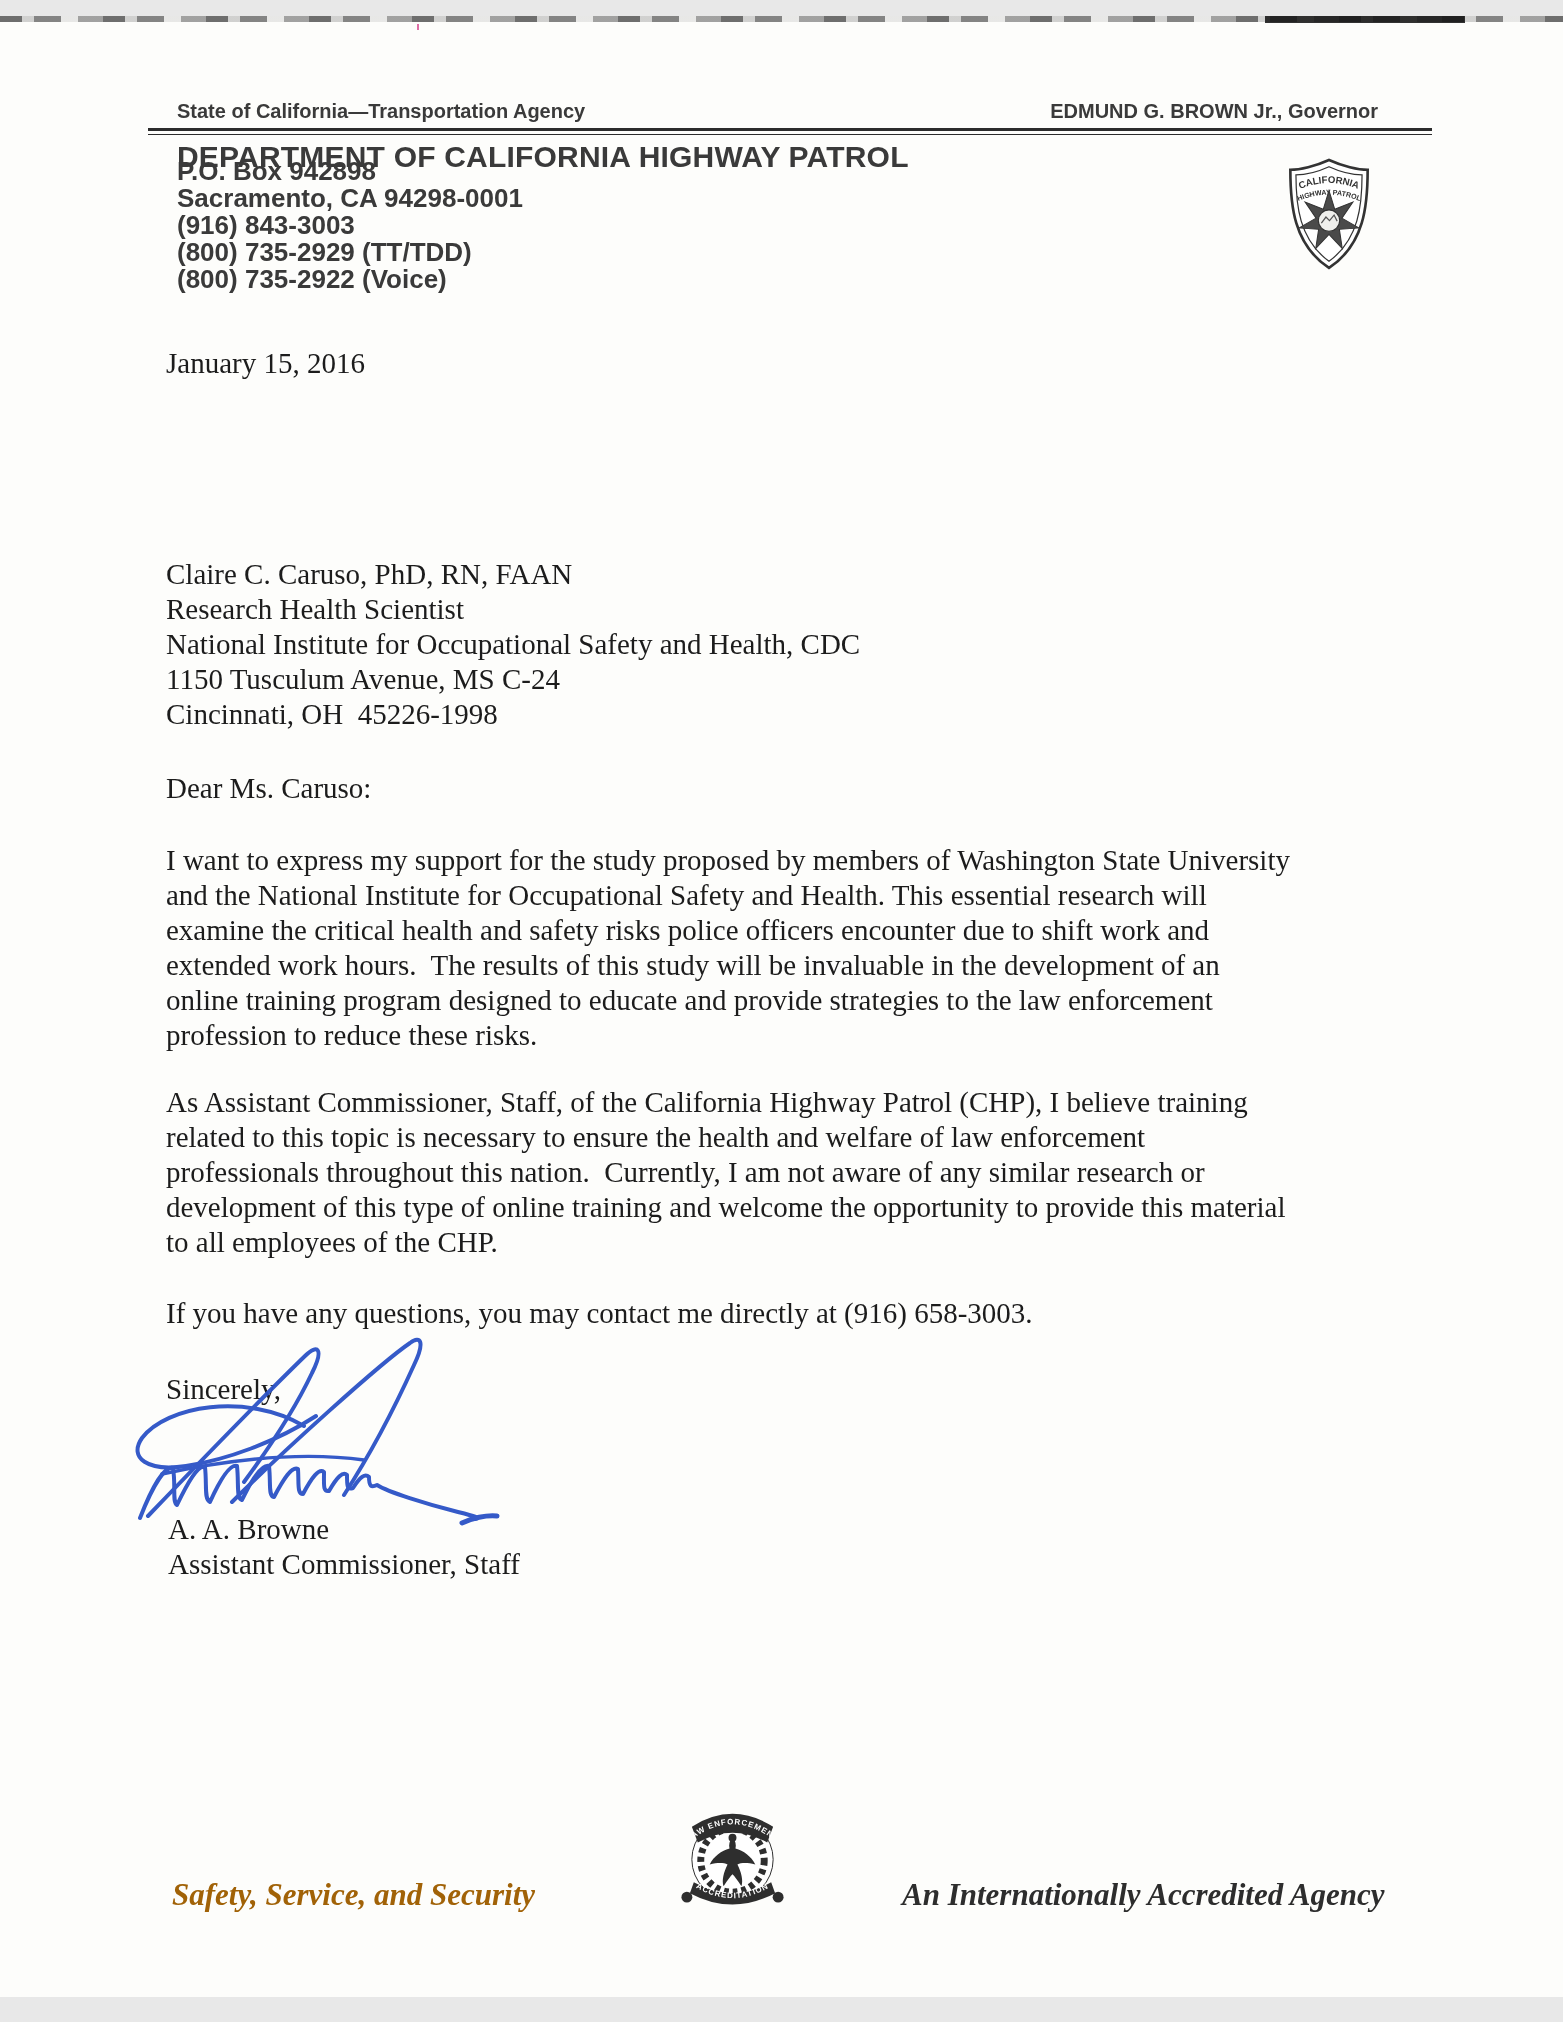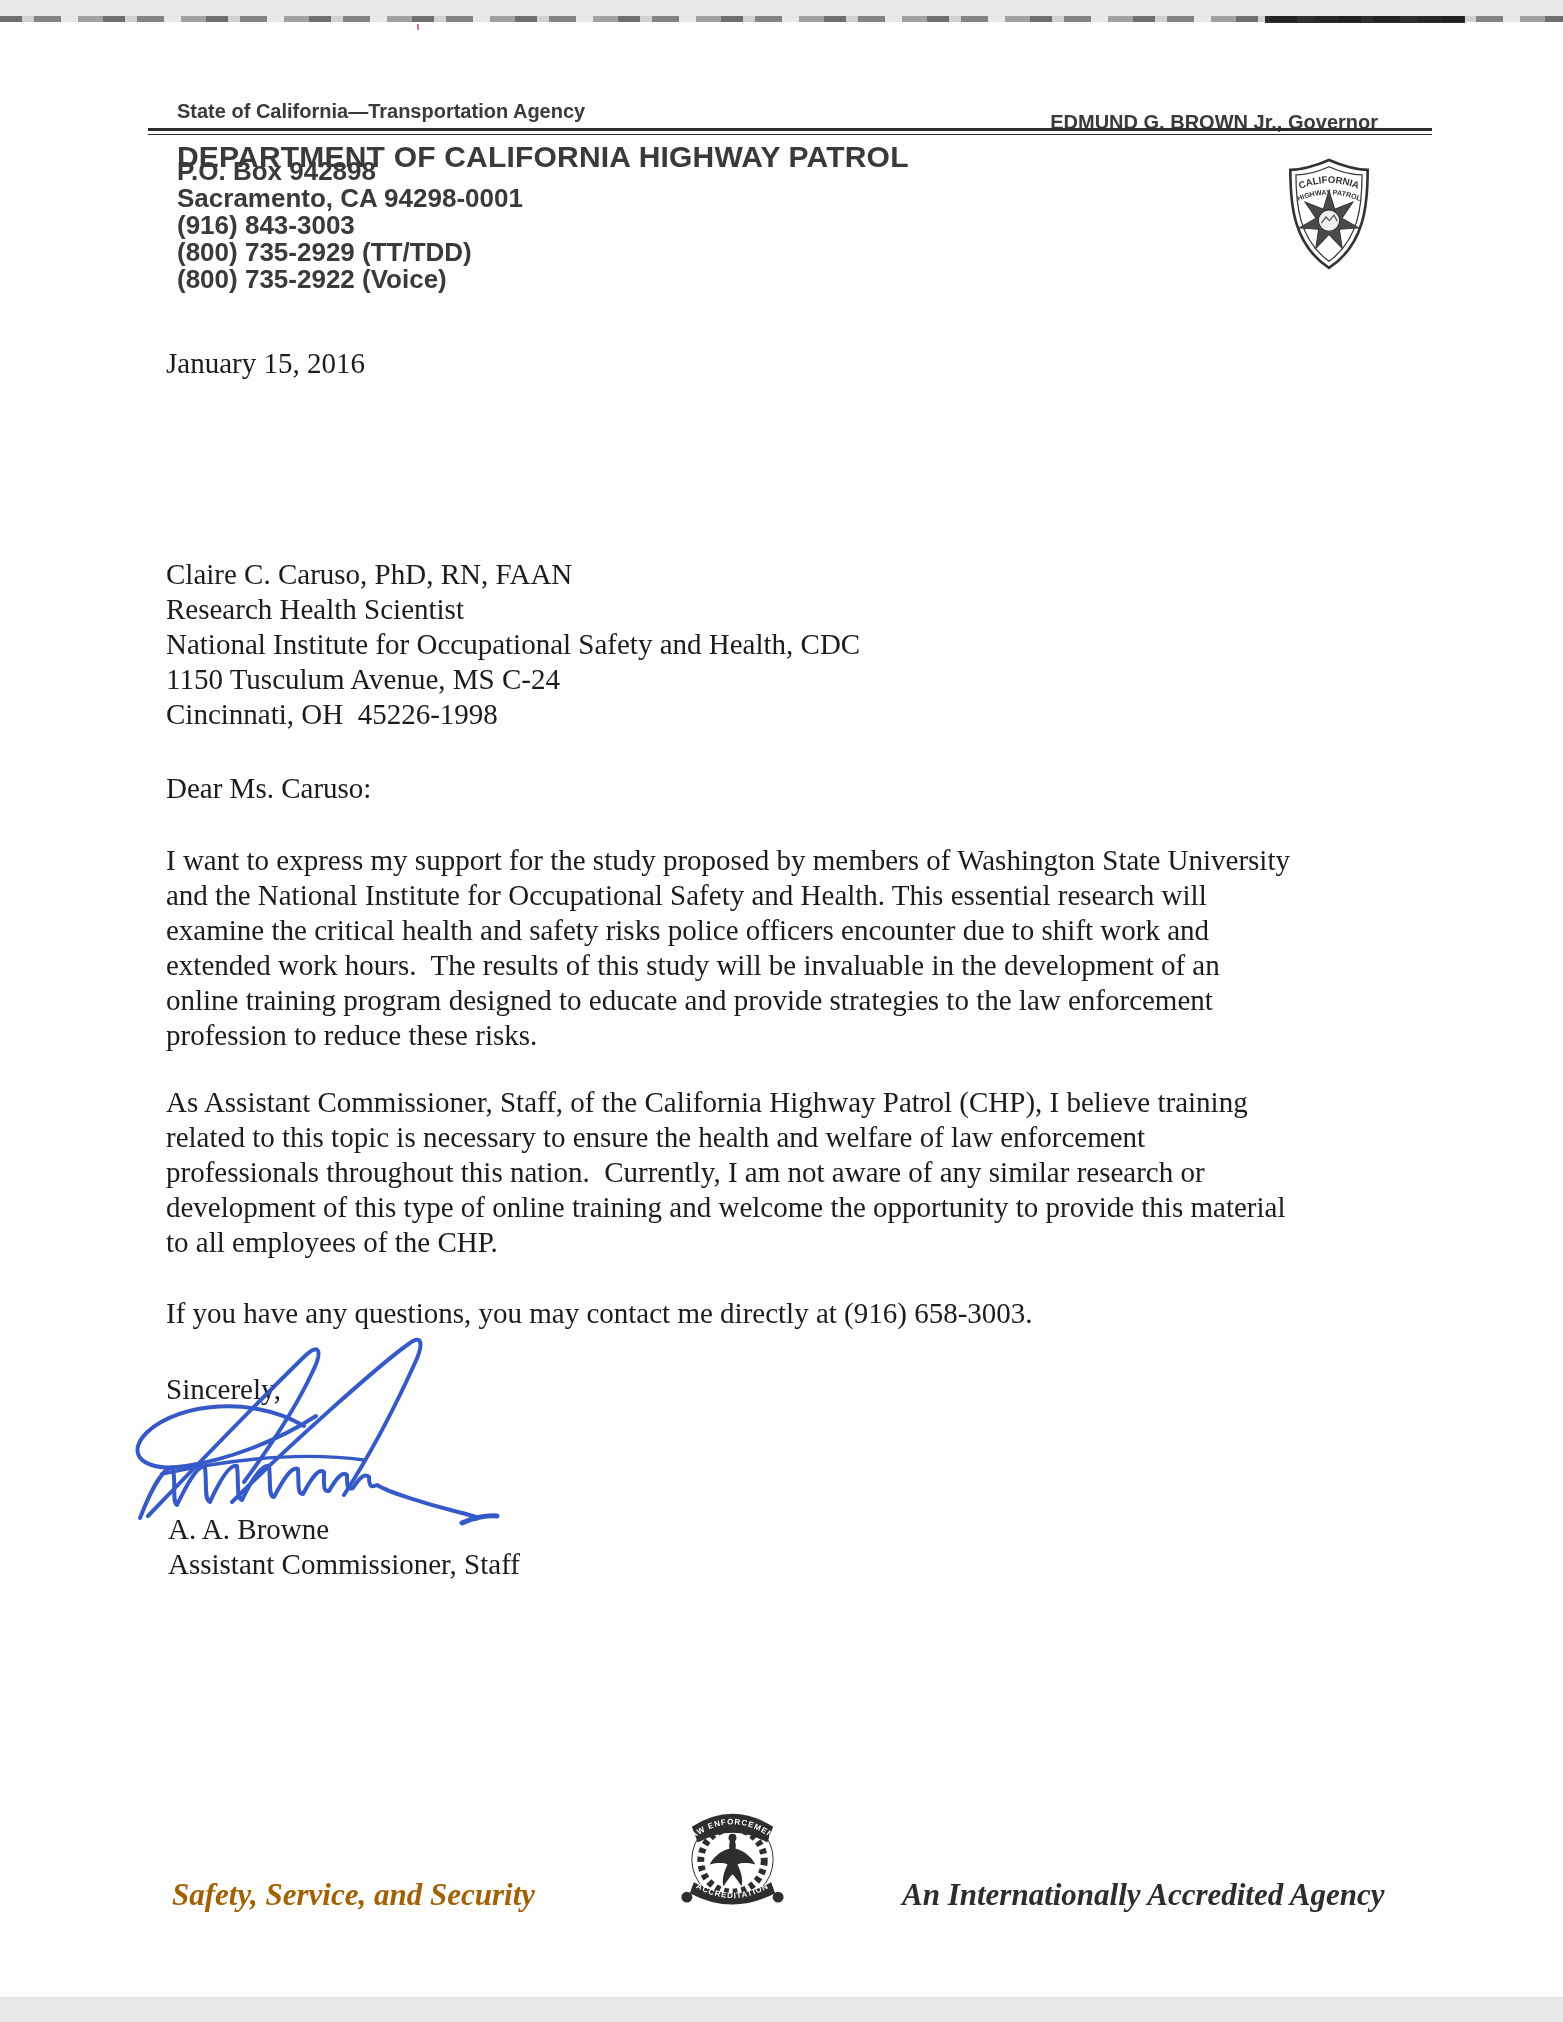--- a/index.html
+++ b/index.html
@@ -18,21 +18,21 @@
       rgba(55,55,55,.9) 0 22px, rgba(130,130,130,.45) 22px 34px,
       rgba(75,75,75,.85) 34px 61px, rgba(165,165,165,.3) 61px 78px,
       rgba(90,90,90,.7) 78px 103px);
   }
   .scan-top-dark { top:0; left:1265px; width:200px; height:7px; background:#161616; opacity:.88; }
   .speck { top:8px; left:417px; width:2px; height:6px; background:#de6ea6; }
 
   
   .hdr-sans { font-family:"Liberation Sans", sans-serif; font-weight:bold; color:#3a3a3a; }
   .hdr-agency  { top:84px; left:177px; font-size:20px; }
-  .hdr-governor{ top:95px; right:185px; font-size:20px; }
+  .hdr-governor{ top:84px; right:185px; font-size:20px; }
   .hdr-rule { top:112px; left:148px; width:1284px; height:3px;
               border-top:3px solid #2c2c2c; border-bottom:1px solid #2c2c2c; }
   .hdr-dept { top:124px; left:177px; font-size:30px; letter-spacing:.2px; }
   .hdr-addr { top:142px; left:177px; font-size:26px; line-height:27px; }
   .badge { top:140px; left:1283px; }
 
   
   .body-text { font-size:29px; color:#1c1c1c; }
   .date      { top:331px; left:166px; }
   .fileno    { top:401px; left:166px; }

